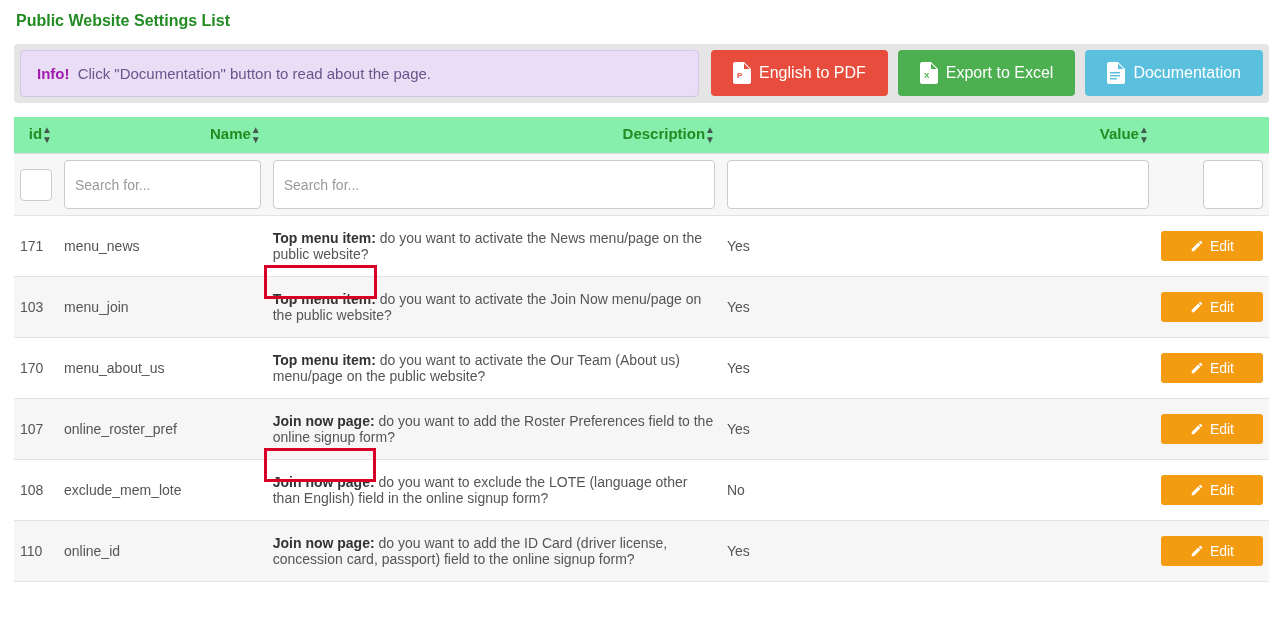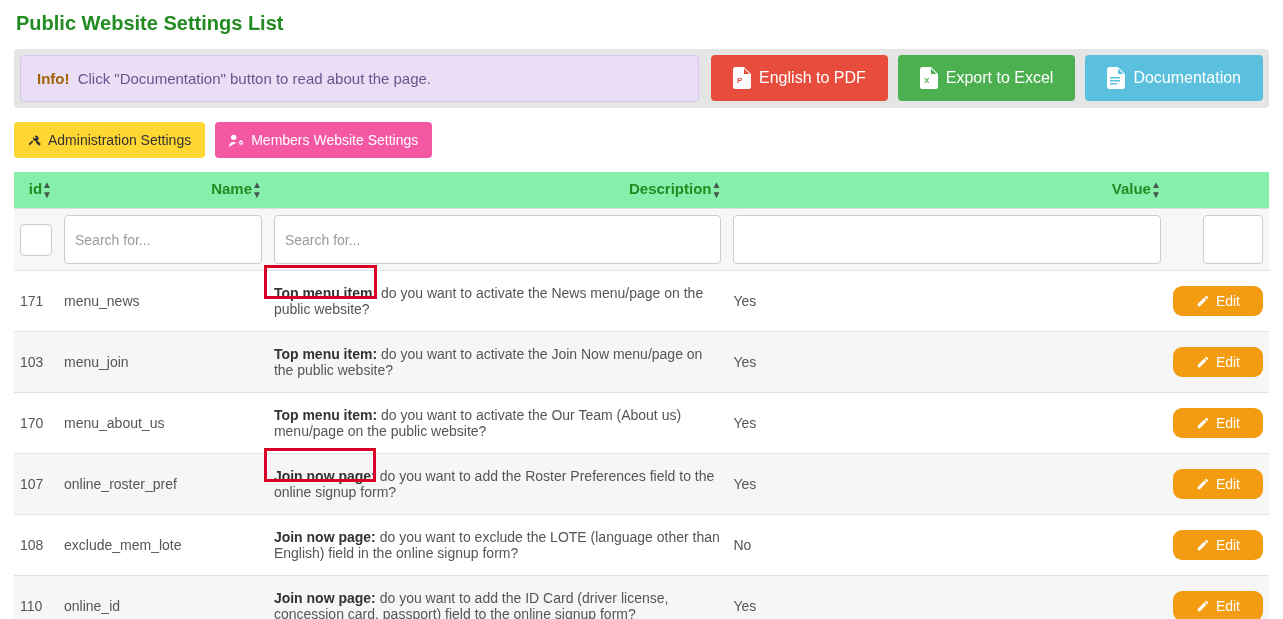--- a/index.html
+++ b/index.html
@@ -1,21 +1,21 @@
 <!DOCTYPE html>
 <html><head>
 <meta charset="utf-8">
 <style>
   * { box-sizing: border-box; margin: 0; padding: 0; }
   body { font-family: "Helvetica Neue", Helvetica, Arial, sans-serif; font-size: 14px; color: #333; background: #fff; width: 1283px; }
   .page { padding: 0 14px 30px; }
-  h2.page-title { color: #228b22; font-size: 20px; font-weight: 600; padding: 12px 0 14px 2px; }
+  h2.page-title { color: #228b22; font-size: 16px; font-weight: 600; padding: 12px 0 14px 2px; }
   .top-row { display: flex; gap: 12px; align-items: stretch; background: #e5e5e5; border-radius: 4px; padding: 6px; margin-bottom: 14px; }
   .info-alert { flex: 1; background: #e9def5; border: 1px solid #d5c6ea; border-radius: 4px; color: #6a548d; padding: 14px 16px; font-size: 15px; display: flex; align-items: center; }
-  .info-alert b { color: #a16207; margin-right: 4px; }
+  .info-alert b { color: #a21caf; margin-right: 4px; }
   .btn { display: inline-flex; align-items: center; justify-content: center; gap: 8px; border: none; border-radius: 4px; color: #fff; font-size: 16px; padding: 0 22px; height: 46px; cursor: pointer; white-space: nowrap; }
   .btn-red { background: #e74c3c; }
   .btn-green { background: #4caf50; }
   .btn-blue { background: #5bc0de; justify-content: center; }
   .btn-row { display: flex; gap: 10px; }
   .pill-row { display: flex; gap: 10px; margin-bottom: 14px; }
   .pill { display: inline-flex; align-items: center; gap: 6px; border: none; border-radius: 4px; font-size: 14px; padding: 10px 14px; cursor: pointer; color: #333; }
   .pill-yellow { background: #ffd733; }
   .pill-pink { background: #f558a2; color: #fff; }
   table { width: 100%; border-collapse: collapse; }
@@ -24,21 +24,21 @@
   .sort-ind span { display: block; }
   tr.filter-row td { background: #f7f7f7; padding: 6px; border-bottom: 1px solid #e3e3e3; }
   .filter-input { width: 100%; height: 49px; border: 1px solid #ccc; border-radius: 4px; padding: 6px 10px; font-size: 14px; color: #555; }
   .filter-input::placeholder { color: #9a9a9a; }
   .checkbox-cell { width: 34px; }
   .checkbox-box { width: 32px; height: 32px; border: 1px solid #ccc; border-radius: 4px; background: #fff; }
   tbody tr.data-row td { padding: 14px 6px; border-bottom: 1px solid #e3e3e3; vertical-align: middle; font-size: 14px; color: #555; }
   tbody tr.data-row:nth-child(odd) td { background: #f6f6f6; }
   tbody tr.data-row:nth-child(even) td { background: #fff; }
   .desc b { color: #333; text-align: center; }
-  .edit-btn { display: inline-flex; align-items: center; gap: 6px; background: #f39c12; color: #fff; border: none; border-radius: 9px; padding: 7px 23px; font-size: 14px; cursor: pointer; float: right; }
+  .edit-btn { display: inline-flex; align-items: center; gap: 6px; background: #f39c12; color: #fff; border: none; border-radius: 3px; padding: 7px 29px; font-size: 14px; cursor: pointer; float: right; }
   .hl { border: 3px solid #d80027; position: absolute; pointer-events: none; }
   .col-id { width: 38px; }
   .col-name { width: 210px; }
   .col-desc { width: 460px; }
   .col-value { width: 440px; }
   .col-action { width: 90px; }
   svg { display: block; }
 </style>
 </head>
 <body>
@@ -76,41 +76,20 @@
               <rect x="3" y="10" width="10" height="1.5" fill="#5bc0de"></rect>
               <rect x="3" y="13" width="10" height="1.5" fill="#5bc0de"></rect>
               <rect x="3" y="16" width="7" height="1.5" fill="#5bc0de"></rect>
             </svg>
         </span>
         <span>Documentation</span>
       </button>
     </div>
   </div>
 
-  <div class="pill-row">
-    <button class="pill pill-yellow">
-      <span>
-        <svg width="14" height="14" viewBox="0 0 24 24" fill="#333">
-            <path d="M22 19l-6-6 2-2a5 5 0 00-7-6l3 3-2 2-3-3a5 5 0 006 7l-2 2 6 6 3-3zM3 21l6-6-2-2-6 6 2 2z"></path>
-          </svg>
-      </span>
-      <span>Administration Settings</span>
-    </button>
-    <button class="pill pill-pink">
-      <span>
-        <svg width="16" height="14" viewBox="0 0 24 20" fill="#fff">
-            <circle cx="7" cy="6" r="4"></circle>
-            <path d="M0 20c0-4 3-7 7-7 1.5 0 2.8.4 4 1.2"></path>
-            <circle cx="18" cy="14" r="2" fill="none" stroke="#fff" stroke-width="1.5"></circle>
-            <path d="M18 10v1.5M18 16.5V18M14.5 14H16M20 14h1.5M15.5 11.5l1 1M19.5 15.5l1 1M20.5 11.5l-1 1M16.5 15.5l-1 1" stroke="#fff" stroke-width="1.5"></path>
-          </svg>
-      </span>
-      <span>Members Website Settings</span>
-    </button>
-  </div>
 
   <table>
     <thead>
       <tr>
         <th class="col-id">
           <span>id</span>
           <span class="sort-ind">
               <span>▲</span>
               <span>▼</span>
             </span>

